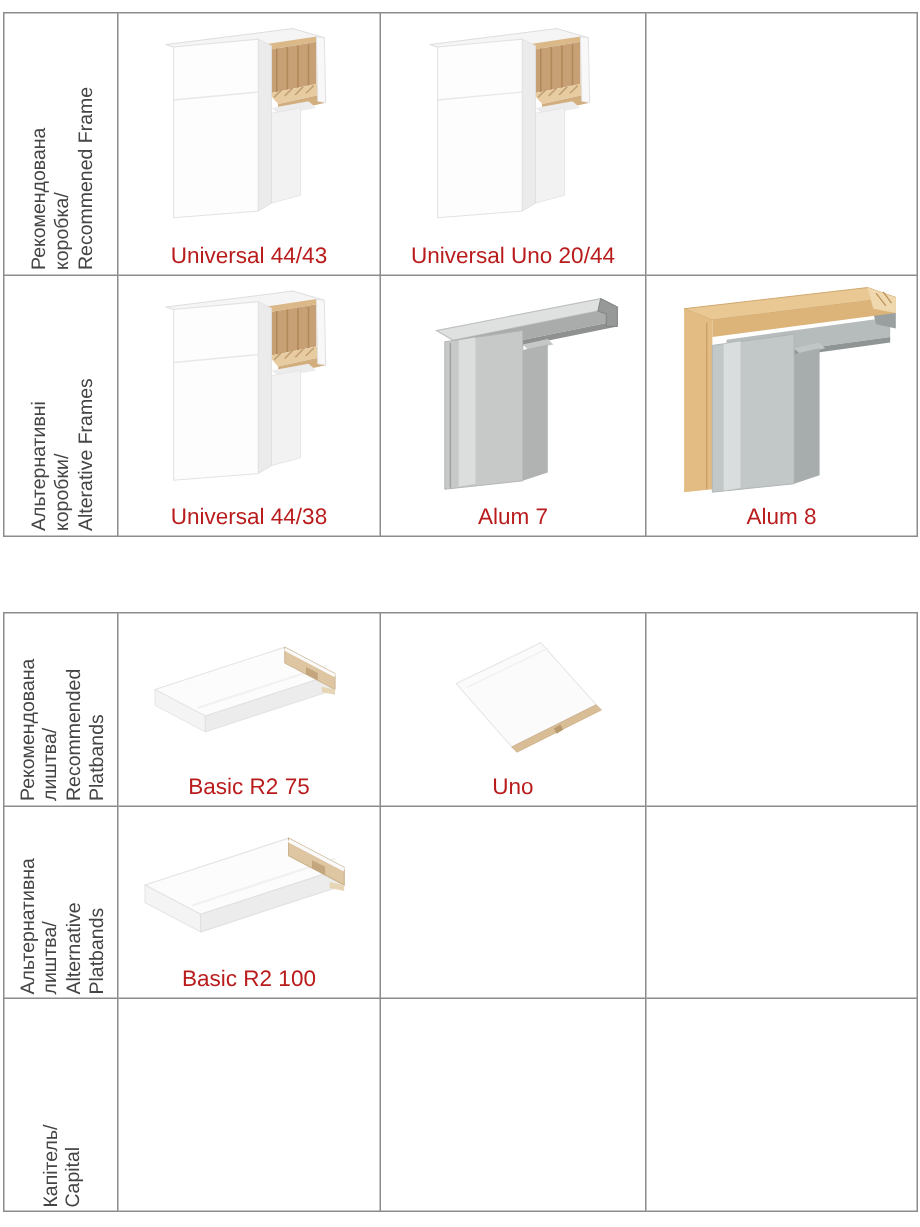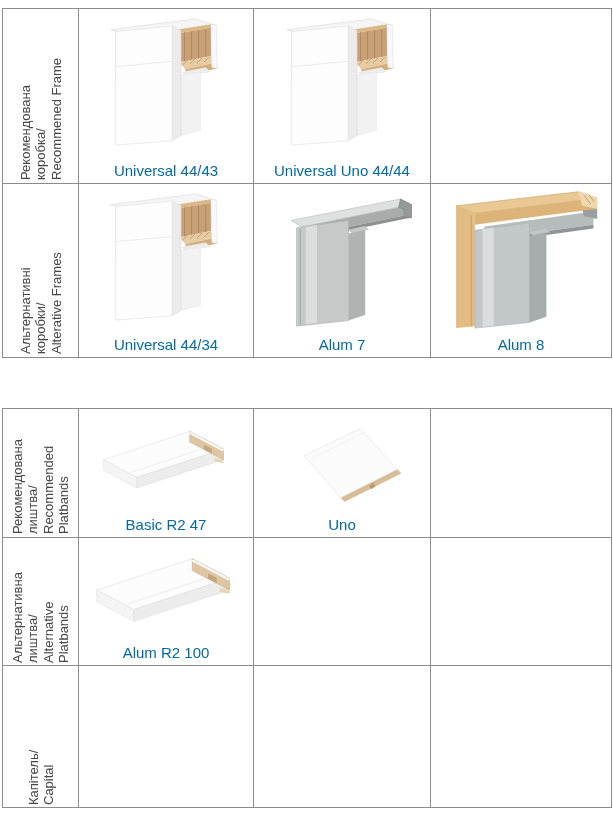--- a/index.html
+++ b/index.html
@@ -29,21 +29,21 @@
     position:absolute;left:50%;top:50%;
     transform:translate(-50%,-50%) rotate(-90deg);
     font-size:13px;line-height:1.18;color:#454545;
     text-align:left;
   }
   .rot span{display:block;white-space:nowrap;}
   .img-cell{position:relative;text-align:center;}
   .cell-img{display:block;margin:3px auto 0;}
   .caption{
     position:absolute;left:0;right:0;bottom:4px;
-    font-size:15px;color:#0369a1;text-align:center;
+    font-size:15px;color:#b91c1c;text-align:center;
     white-space:nowrap;
   }
   .defs{position:absolute;width:0;height:0;overflow:hidden;}
 </style>
 </head>
 <body>
 
 <svg class="defs" aria-hidden="true">
   <defs>
 
@@ -140,37 +140,37 @@
       <td class="img-cell">
         <svg class="cell-img" width="150" height="134" viewBox="0 0 170 152">
               <use href="#sym-white-corner"></use>
             </svg>
         <div class="caption">Universal 44/43</div>
       </td>
       <td class="img-cell">
         <svg class="cell-img" width="150" height="134" viewBox="0 0 170 152">
               <use href="#sym-white-corner"></use>
             </svg>
-        <div class="caption">Universal Uno 44/44</div>
+        <div class="caption">Universal Uno 20/44</div>
       </td>
       <td class="img-cell"></td>
     </tr>
     <tr style="height:174px">
       <td class="label-cell">
         <div class="rot" style="width:166px">
           <span>Альтернативні</span>
           <span>коробки/</span>
           <span>Alterative Frames</span>
         </div>
       </td>
       <td class="img-cell">
         <svg class="cell-img" width="150" height="134" viewBox="0 0 170 152">
               <use href="#sym-white-corner"></use>
             </svg>
-        <div class="caption">Universal 44/34</div>
+        <div class="caption">Universal 44/38</div>
       </td>
       <td class="img-cell">
         <svg class="cell-img" width="158" height="141" viewBox="0 0 170 152">
               <use href="#sym-alum1"></use>
             </svg>
         <div class="caption">Alum 7</div>
       </td>
       <td class="img-cell">
         <svg class="cell-img" width="160" height="143" viewBox="0 0 170 152">
               <use href="#sym-alum2"></use>
@@ -195,21 +195,21 @@
           <span>Рекомендована</span>
           <span>лиштва/</span>
           <span>Recommended</span>
           <span>Platbands</span>
         </div>
       </td>
       <td class="img-cell">
         <svg class="cell-img" style="margin-top:10px" width="150" height="84" viewBox="0 0 170 95">
               <use href="#sym-platband-r2"></use>
             </svg>
-        <div class="caption">Basic R2 47</div>
+        <div class="caption">Basic R2 75</div>
       </td>
       <td class="img-cell">
         <svg class="cell-img" style="margin-top:8px" width="150" height="88" viewBox="0 0 170 100">
               <use href="#sym-uno"></use>
             </svg>
         <div class="caption">Uno</div>
       </td>
       <td class="img-cell"></td>
     </tr>
     <tr style="height:128px">
@@ -218,21 +218,21 @@
           <span>Альтернативна</span>
           <span>лиштва/</span>
           <span>Alternative</span>
           <span>Platbands</span>
         </div>
       </td>
       <td class="img-cell">
         <svg class="cell-img" style="margin-top:7px" width="166" height="93" viewBox="0 0 170 95">
               <use href="#sym-platband-r2"></use>
             </svg>
-        <div class="caption">Alum R2 100</div>
+        <div class="caption">Basic R2 100</div>
       </td>
       <td class="img-cell"></td>
       <td class="img-cell"></td>
     </tr>
     <tr style="height:142px">
       <td class="label-cell">
         <div class="rot" style="width:136px">
           <span>Капітель/</span>
           <span>Capital</span>
         </div>

